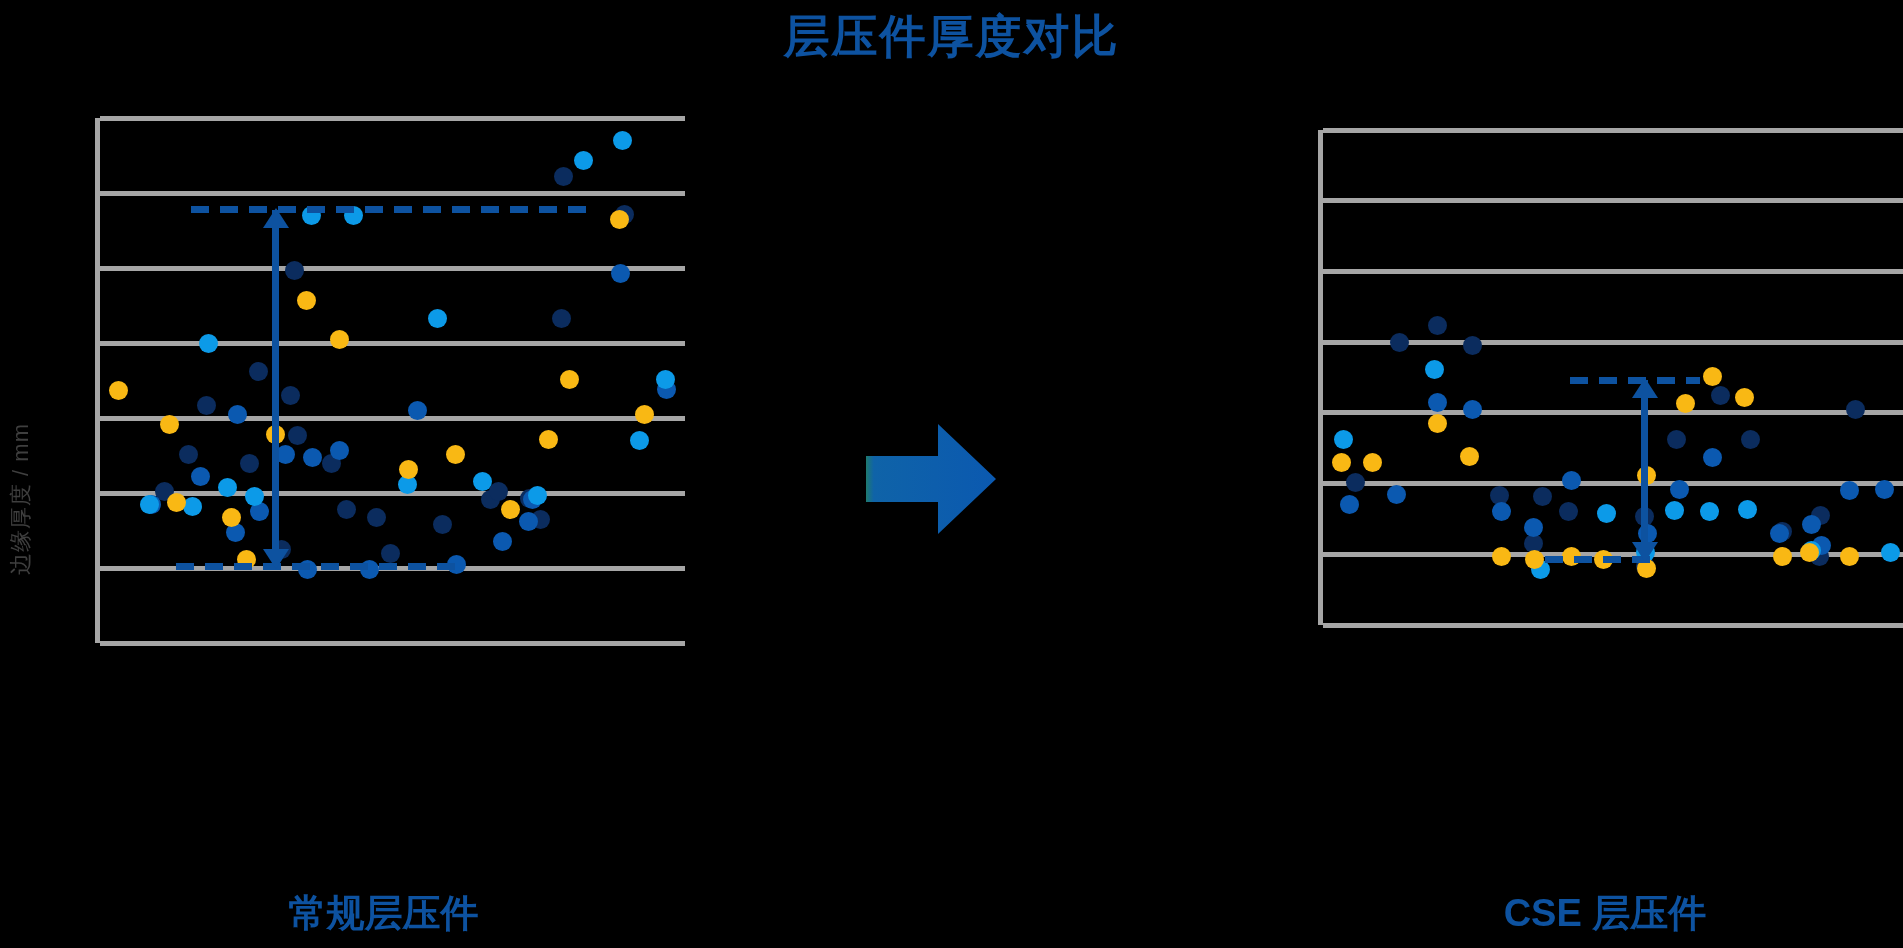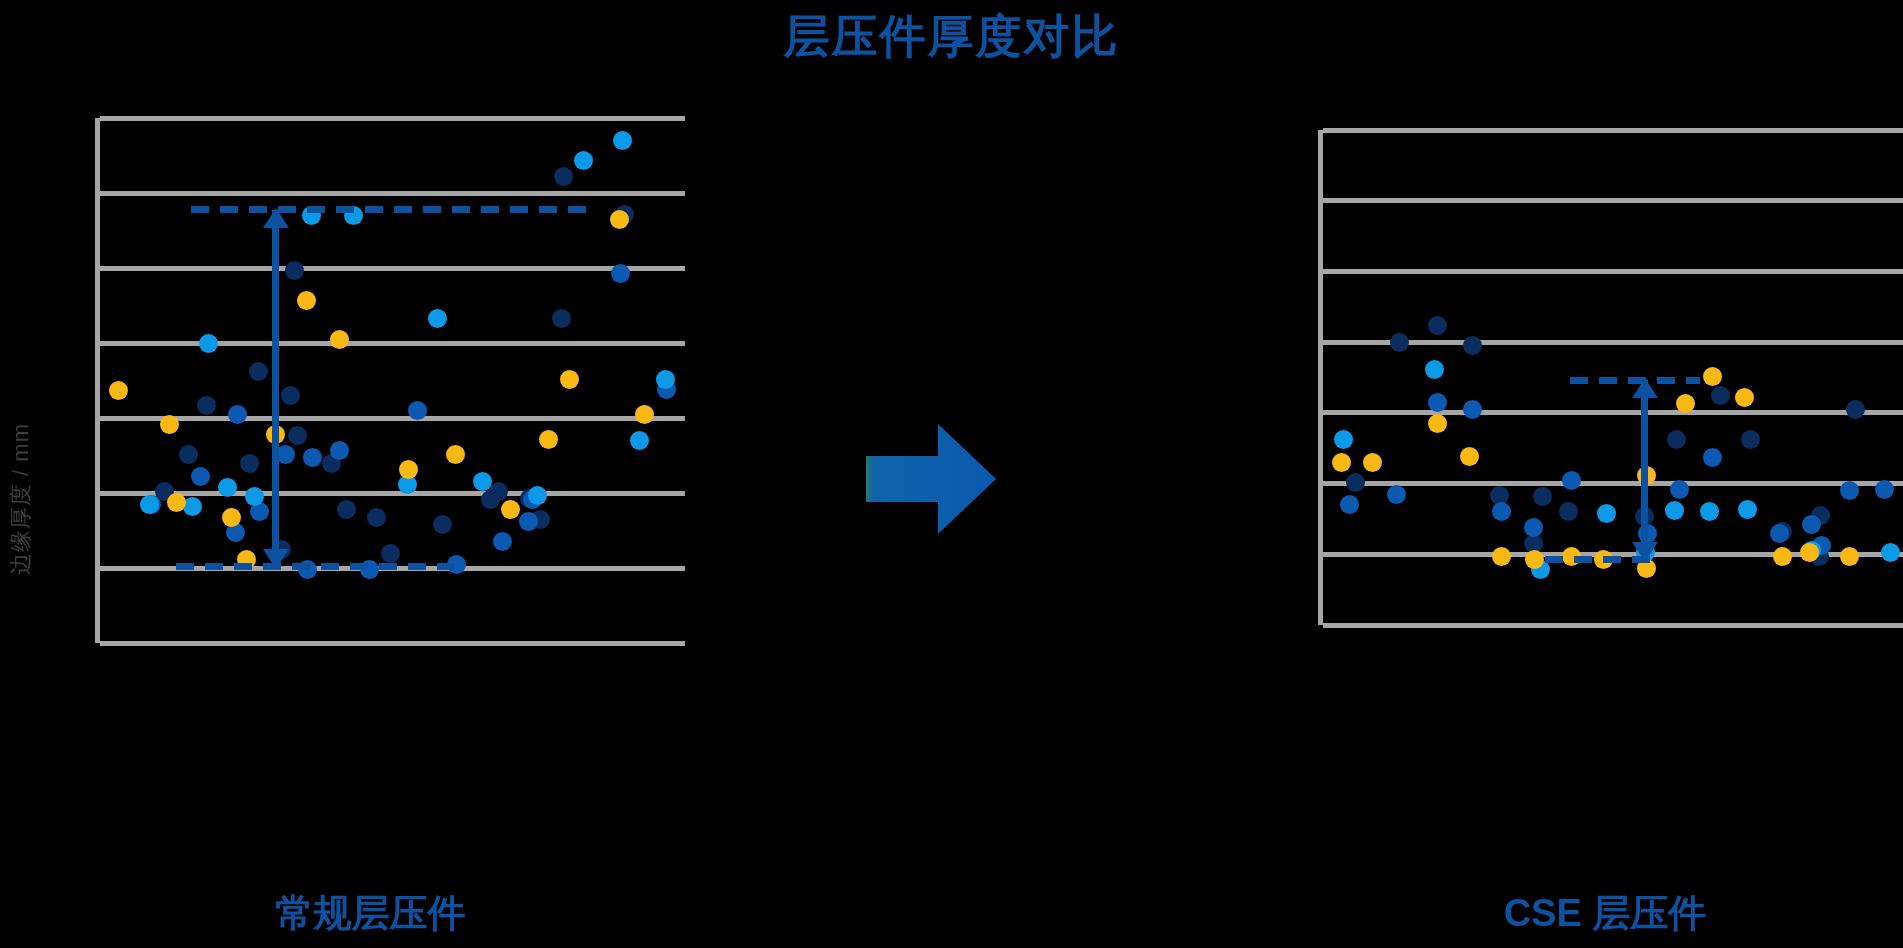--- a/index.html
+++ b/index.html
@@ -55,21 +55,21 @@
     border-left:13px solid transparent;border-right:13px solid transparent;
     border-top:20px solid #0d52a0;
   }
   
   #process-arrow{position:absolute;left:866px;top:424px;width:130px;height:110px;}
   
   .caption{
     position:absolute;top:888px;font-size:38px;font-weight:700;
     color:#0d52a0;text-align:center;white-space:nowrap;
   }
-  #caption-left{left:78px;width:585px;}
+  #caption-left{left:91px;width:585px;}
   #caption-right{left:1310px;width:590px;}
 </style>
 </head>
 <body>
 
 <div id="chart-title">层压件厚度对比</div>
 
 <div id="y-axis-label">边缘厚度 / mm</div>
 
 <div class="panel" id="panel-left" style="left:95px;top:118px;width:585px;height:525px;">

